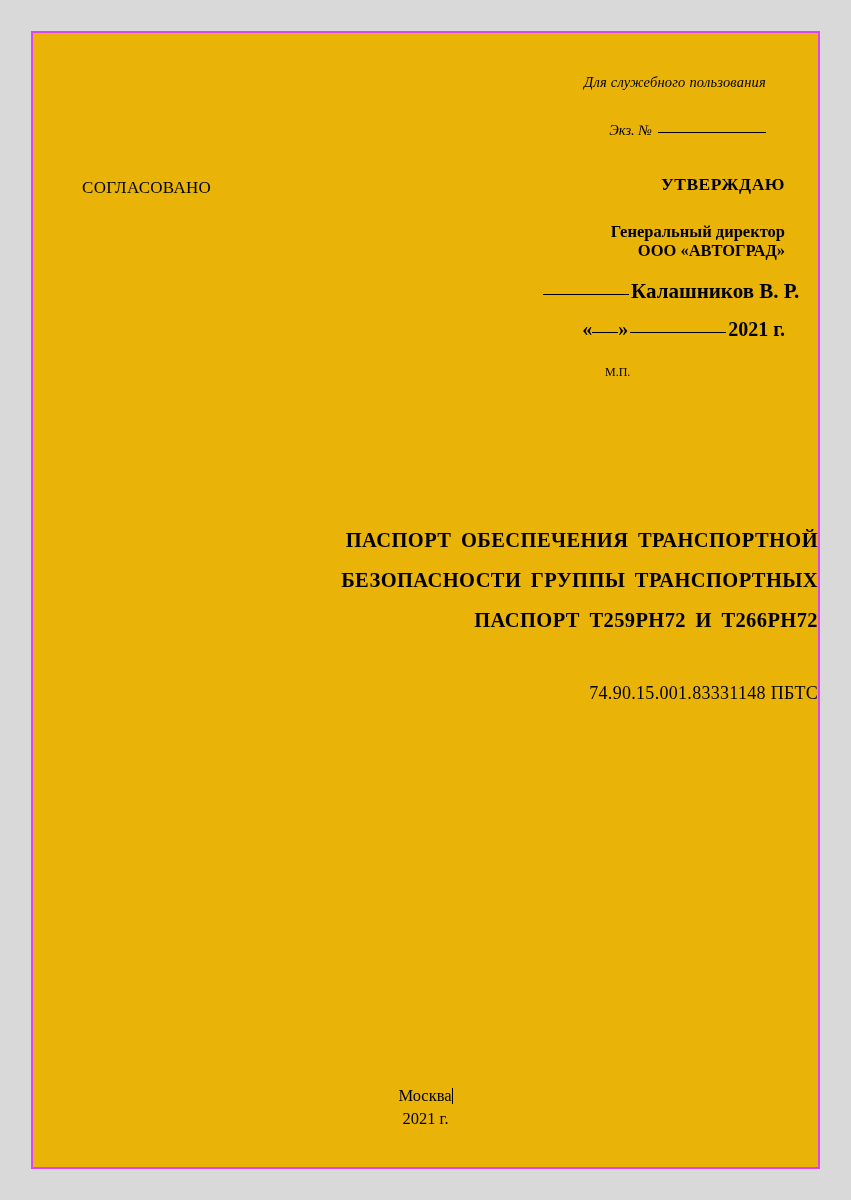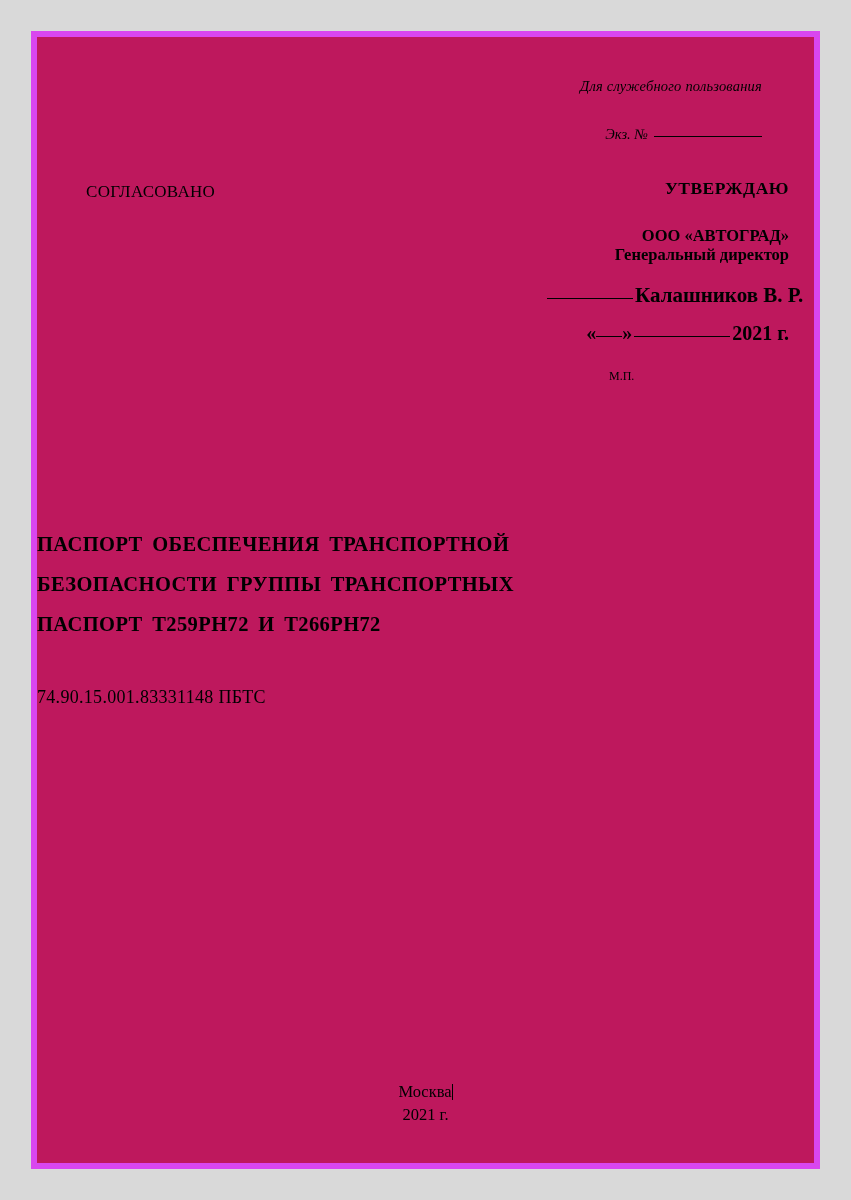--- a/index.html
+++ b/index.html
@@ -12,22 +12,22 @@
     height: 1200px;
     font-family: "Liberation Serif", "DejaVu Serif", serif;
     color: #000;
   }
   .page {
     position: absolute;
     left: 31px;
     top: 31px;
     width: 789px;
     height: 1138px;
-    background: #be185d;
-    border: 6px solid #d946ef;
+    background: #eab308;
+    border: 2px solid #d946ef;
     box-sizing: border-box;
     overflow: hidden;
   }
   .inner {
     position: relative;
     width: 100%;
     height: 100%;
   }
 
   
@@ -129,21 +129,21 @@
     text-align: left;
     padding-left: 62px;
   }
 
   
   .title-block {
     position: absolute;
     left: 0;
     right: 0;
     top: 488px;
-    text-align: left;
+    text-align: right;
   }
   .title-line {
     font-weight: bold;
     font-size: 20.5px;
     letter-spacing: 0.4px;
     line-height: 1.95;
     word-spacing: 4px;
   }
   .subtitle {
     margin-top: 6px;
@@ -190,22 +190,22 @@
 
     <div class="ekz">
       <span>Экз. №</span><span class="rule"></span>
     </div>
 
     <div class="soglasovano">СОГЛАСОВАНО</div>
 
     <div class="approve-block">
       <div class="utverzhdayu">УТВЕРЖДАЮ</div>
       <div class="gendir">
+        <div>Генеральный директор</div>
         <div>ООО «АВТОГРАД»</div>
-        <div>Генеральный директор</div>
       </div>
       <div class="signline">
         <span class="rule"></span><span>Калашников В. Р.</span>
       </div>
       <div class="dateline">
         <span>«</span><span class="rule-s"></span><span>»</span><span class="rule-m"></span><span>2021 г.</span>
       </div>
       <div class="mp">М.П.</div>
     </div>
 

